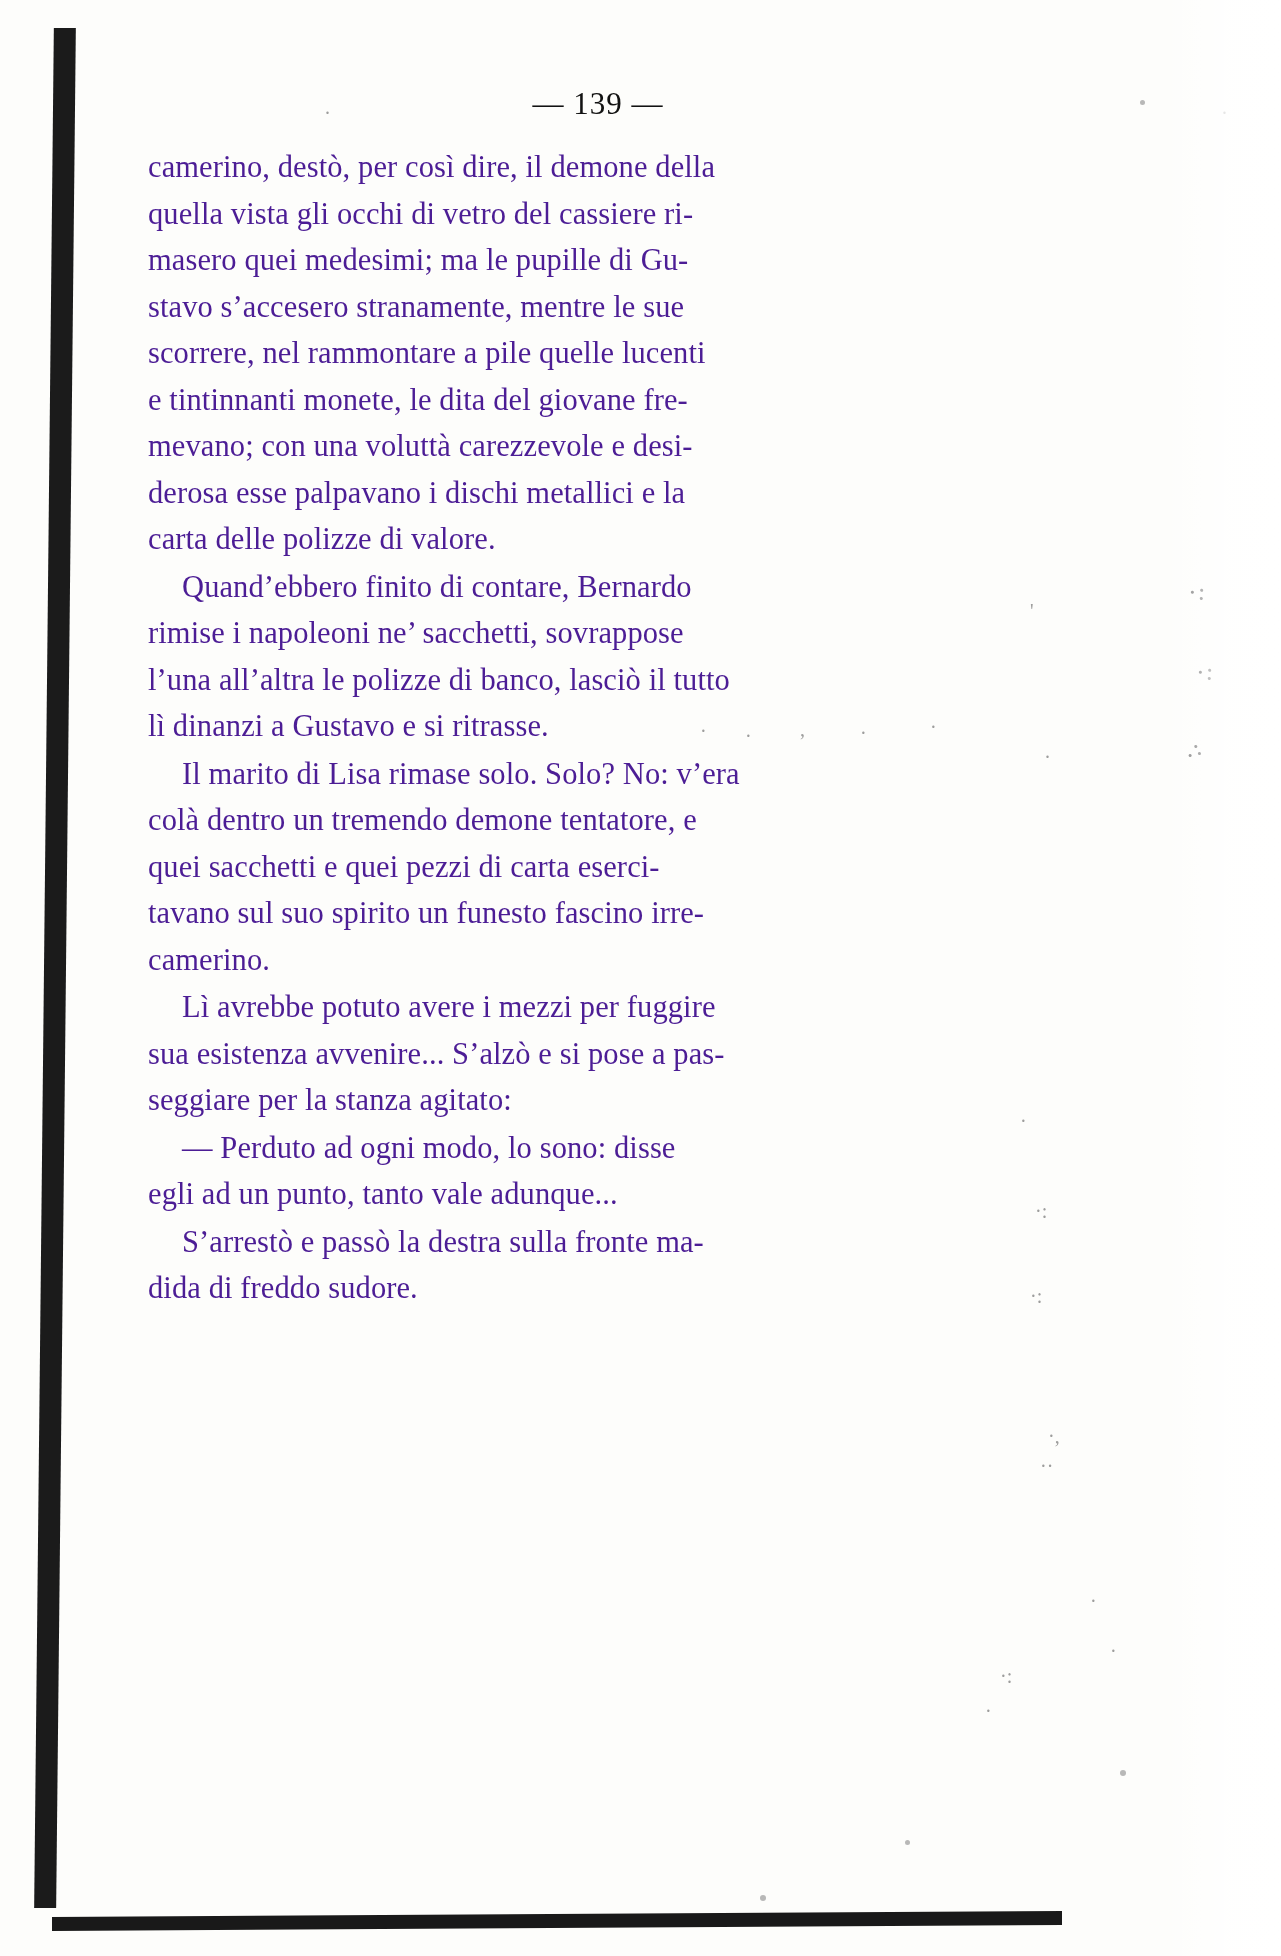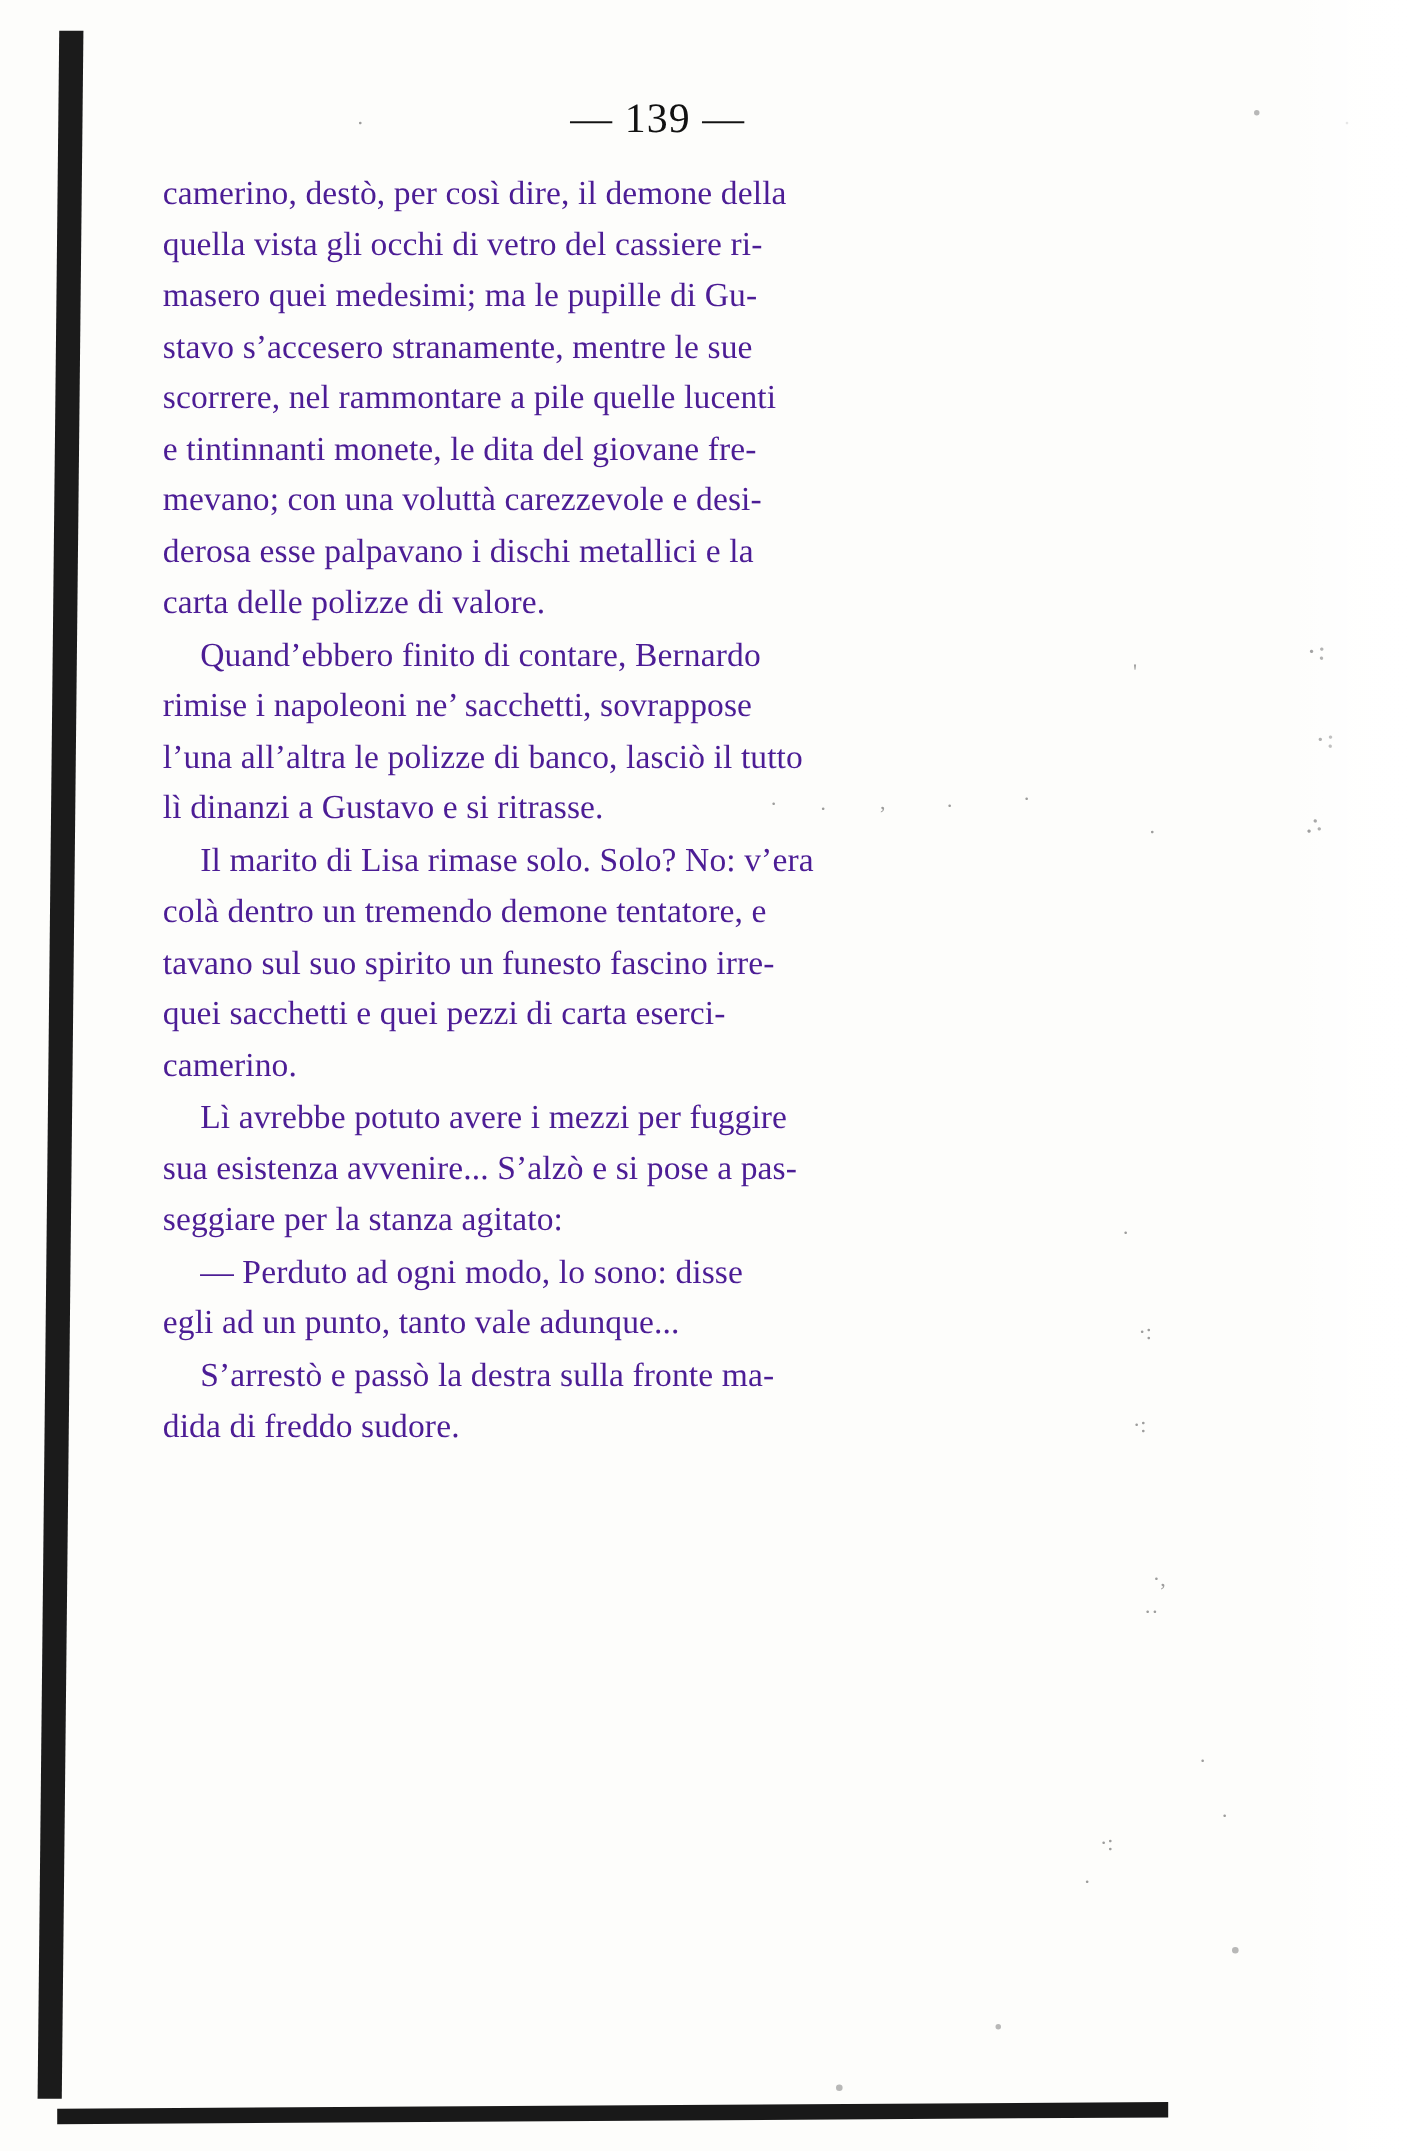--- a/index.html
+++ b/index.html
@@ -44,21 +44,21 @@
     pointer-events: none;
   }
   .text-block {
     position: absolute;
     left: 148px;
     top: 86px;
     width: 900px;
   }
   .folio {
     text-align: center;
-    font-size: 38px;
+    font-size: 31px;
     letter-spacing: 1px;
     color: #121212;
     margin-bottom: 22px;
     font-family: "Liberation Serif", serif;
   }
   .para {
     font-size: 30.5px;
     line-height: 46.5px;
     color: #4c1d95;
     text-align: justify;
@@ -125,22 +125,22 @@
         <span class="ln">rimise i napoleoni ne’ sacchetti, sovrappose</span>
         <span class="ln">l’una all’altra le polizze di banco, lasciò il tutto</span>
         <span class="ln">lì dinanzi a Gustavo e si ritrasse.</span>
       </span>
     </div>
 
     <div class="para">
       <span class="lines">
         <span class="ln indent">Il marito di Lisa rimase solo. Solo? No: v’era</span>
         <span class="ln">colà dentro un tremendo demone tentatore, e</span>
+        <span class="ln">quei sacchetti e quei pezzi di carta eserci-</span>
         <span class="ln">tavano sul suo spirito un funesto fascino irre-</span>
-        <span class="ln">quei sacchetti e quei pezzi di carta eserci-</span>
         <span class="ln">camerino.</span>
       </span>
     </div>
 
     <div class="para">
       <span class="lines">
         <span class="ln indent">Lì avrebbe potuto avere i mezzi per fuggire</span>
         <span class="ln">sua esistenza avvenire... S’alzò e si pose a pas-</span>
         <span class="ln">seggiare per la stanza agitato:</span>
       </span>

